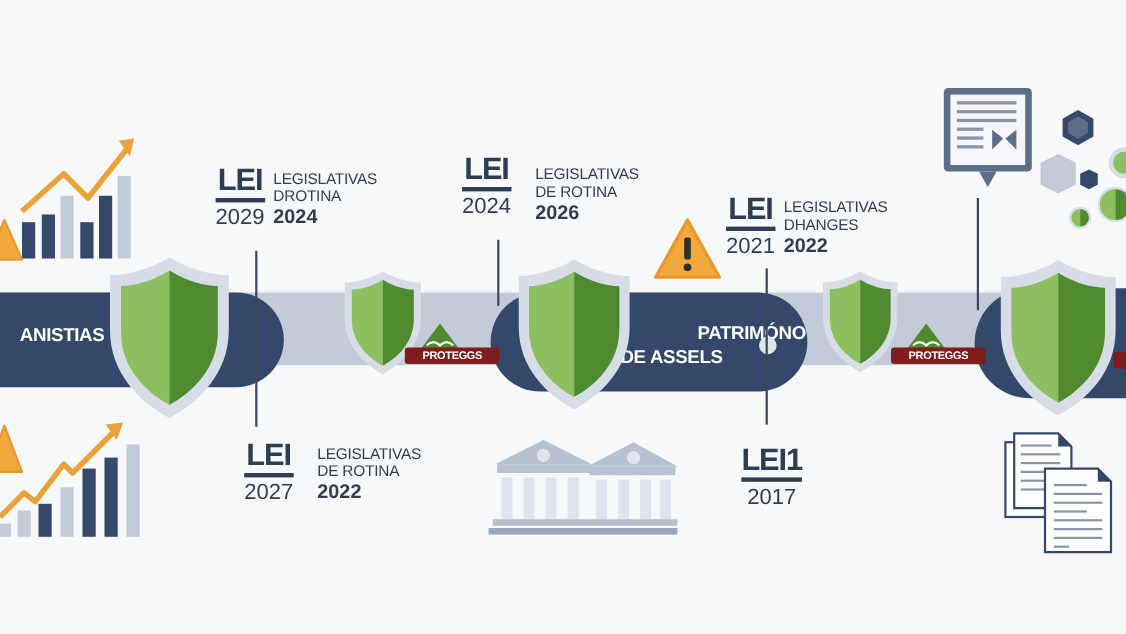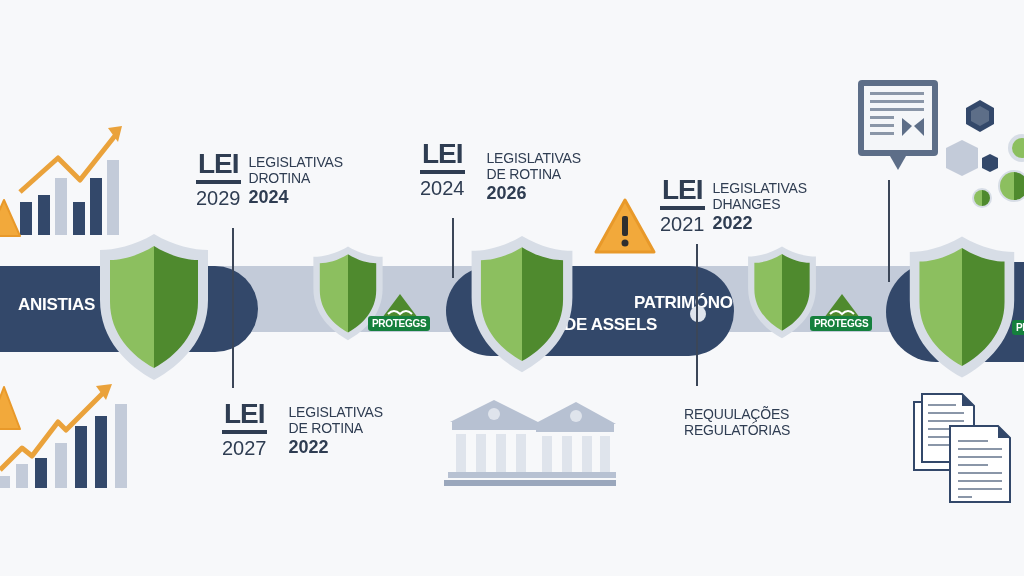--- a/index.html
+++ b/index.html
@@ -10,21 +10,21 @@
   .pill-label{position:absolute;color:#fff;font-weight:bold;font-size:17px;line-height:22px;letter-spacing:-0.3px;}
   .vline{position:absolute;width:2px;background:#3b4658;}
   .lei-block{position:absolute;display:flex;align-items:flex-start;}
   .lei-left{display:flex;flex-direction:column;align-items:center;margin-right:8px;}
   .lei-title{font-weight:bold;font-size:28px;line-height:28px;color:#2f3d52;letter-spacing:-1px;}
   .lei-rule{width:100%;height:4px;background:#2f3d52;margin:2px 0 3px 0;}
   .lei-year{font-weight:normal;font-size:20px;line-height:22px;color:#2f3d52;}
   .lei-right{display:flex;flex-direction:column;padding-top:4px;}
   .lei-desc{font-size:14px;line-height:16px;color:#2f3d52;text-transform:uppercase;letter-spacing:-0.2px;}
   .lei-desc-year{font-weight:bold;font-size:18px;line-height:22px;color:#2f3d52;}
-  .badge-text{position:absolute;background:#15803d;color:#fff;font-weight:bold;font-size:10px;padding:2px 4px;border-radius:3px;letter-spacing:-0.3px;}
+  .badge-text{position:absolute;background:#7f1d1d;color:#fff;font-weight:bold;font-size:10px;padding:2px 16px;border-radius:3px;letter-spacing:-0.3px;}
 </style>
 </head>
 <body>
 
 <svg class="abs" style="left:0;top:120px" width="130" height="120" viewBox="0 0 130 120">
   <rect x="20" y="82" width="12" height="33" fill="#33486a"></rect>
   <rect x="38" y="75" width="12" height="40" fill="#33486a"></rect>
   <rect x="55" y="58" width="12" height="57" fill="#c3cbd9"></rect>
   <rect x="73" y="82" width="12" height="33" fill="#33486a"></rect>
   <rect x="90" y="58" width="12" height="57" fill="#33486a"></rect>
@@ -161,23 +161,24 @@
     <div class="lei-year">2027</div>
   </div>
   <div class="lei-right" style="padding-left:14px;">
     <div class="lei-desc">LEGISLATIVAS</div>
     <div class="lei-desc">DE ROTINA</div>
     <div class="lei-desc-year">2022</div>
   </div>
 </div>
 
 <div class="lei-block" style="left:674px;top:404px;">
-  <div class="lei-right" style="padding-left:10px;padding-top:2px;">
-    <div class="lei-desc">REQUULAÇÕES</div>
-    <div class="lei-desc">REGULATÓRIAS</div>
+  <div class="lei-left">
+    <div class="lei-title">LEI1</div>
+    <div class="lei-rule"></div>
+    <div class="lei-year">2017</div>
   </div>
 </div>
 
 <svg class="abs" style="left:444px;top:394px" width="172" height="96" viewBox="0 0 172 96">
   <polygon points="6,28 50,6 94,28" fill="#b7c1d2"></polygon>
   <circle cx="50" cy="20" r="6" fill="#dfe4ec"></circle>
   <rect x="8" y="28" width="86" height="8" fill="#b7c1d2"></rect>
   <rect x="12" y="40" width="10" height="38" fill="#dfe4ec"></rect>
   <rect x="32" y="40" width="10" height="38" fill="#dfe4ec"></rect>
   <rect x="52" y="40" width="10" height="38" fill="#dfe4ec"></rect>

